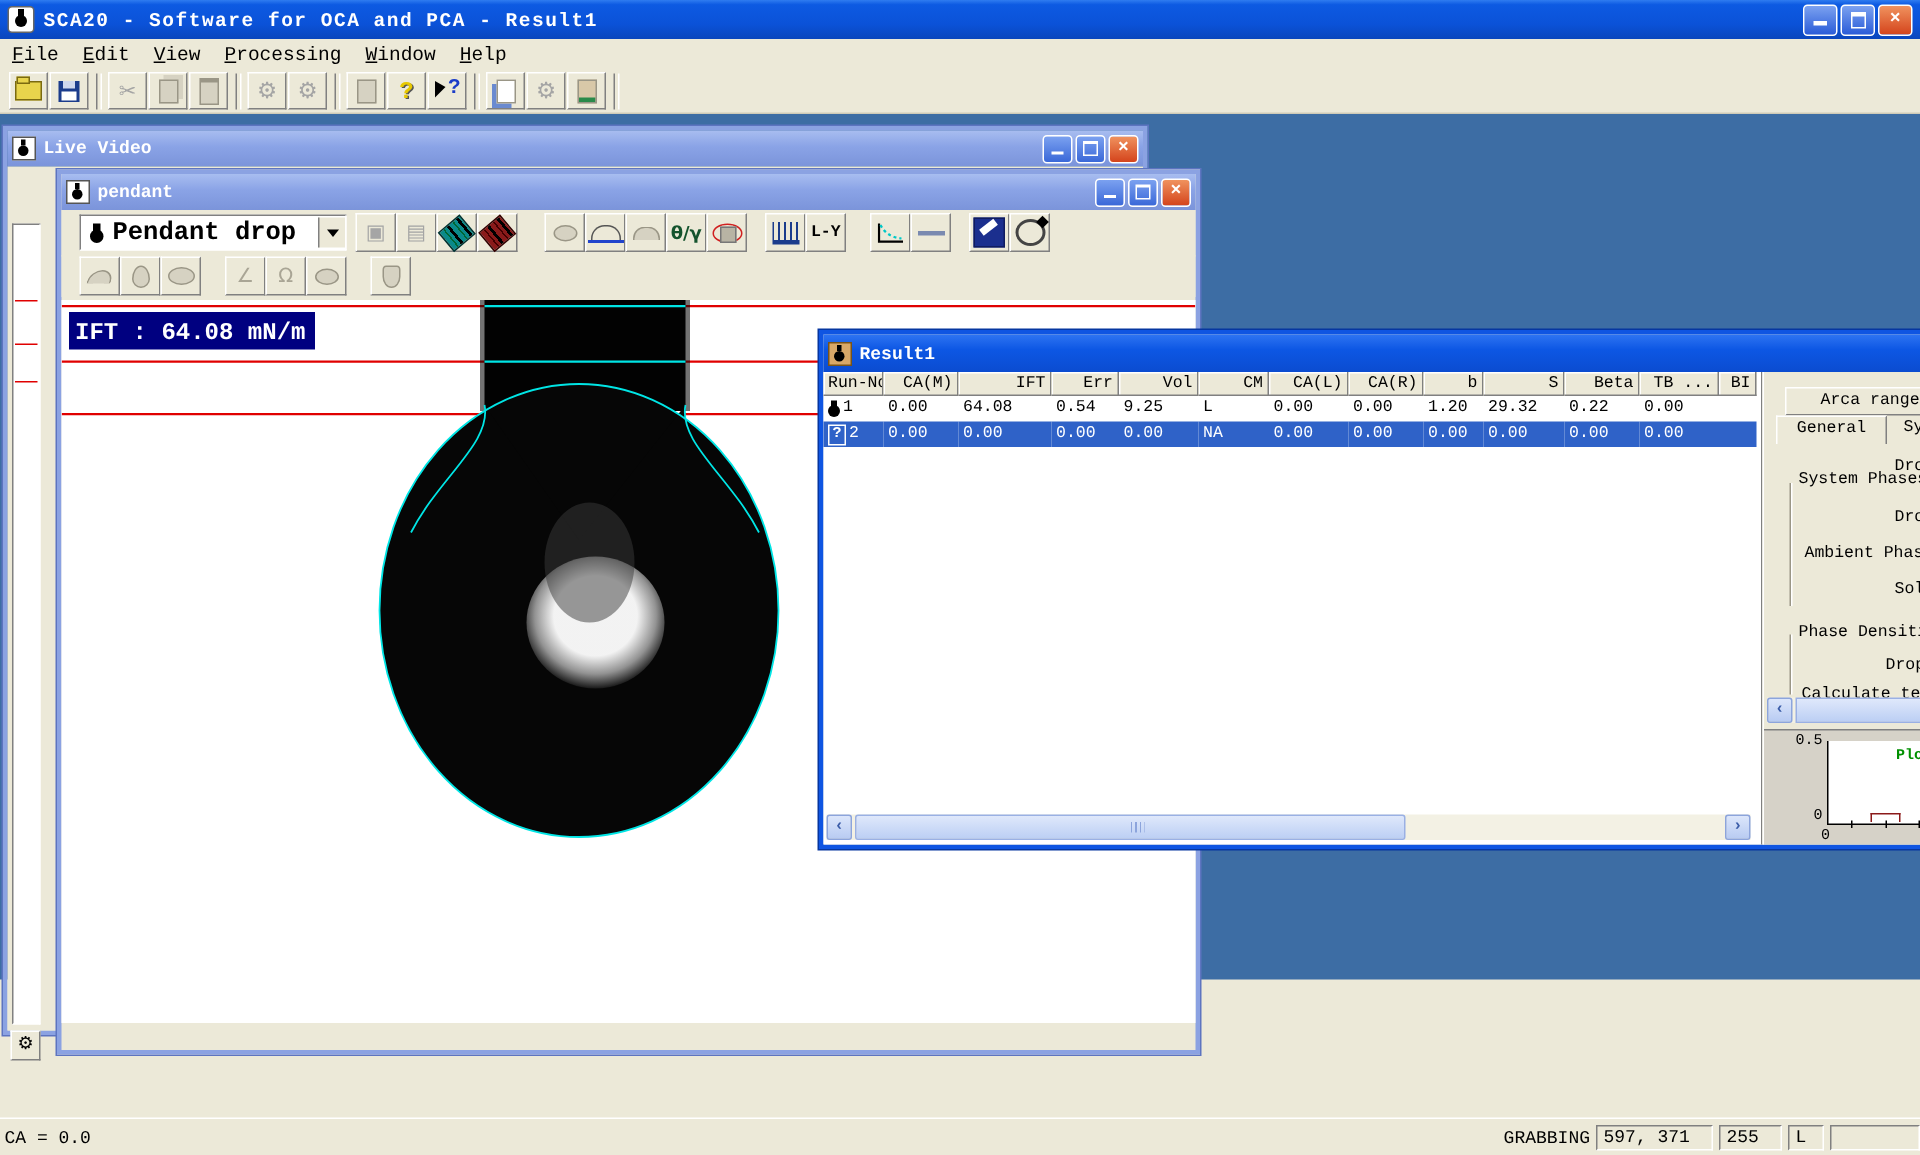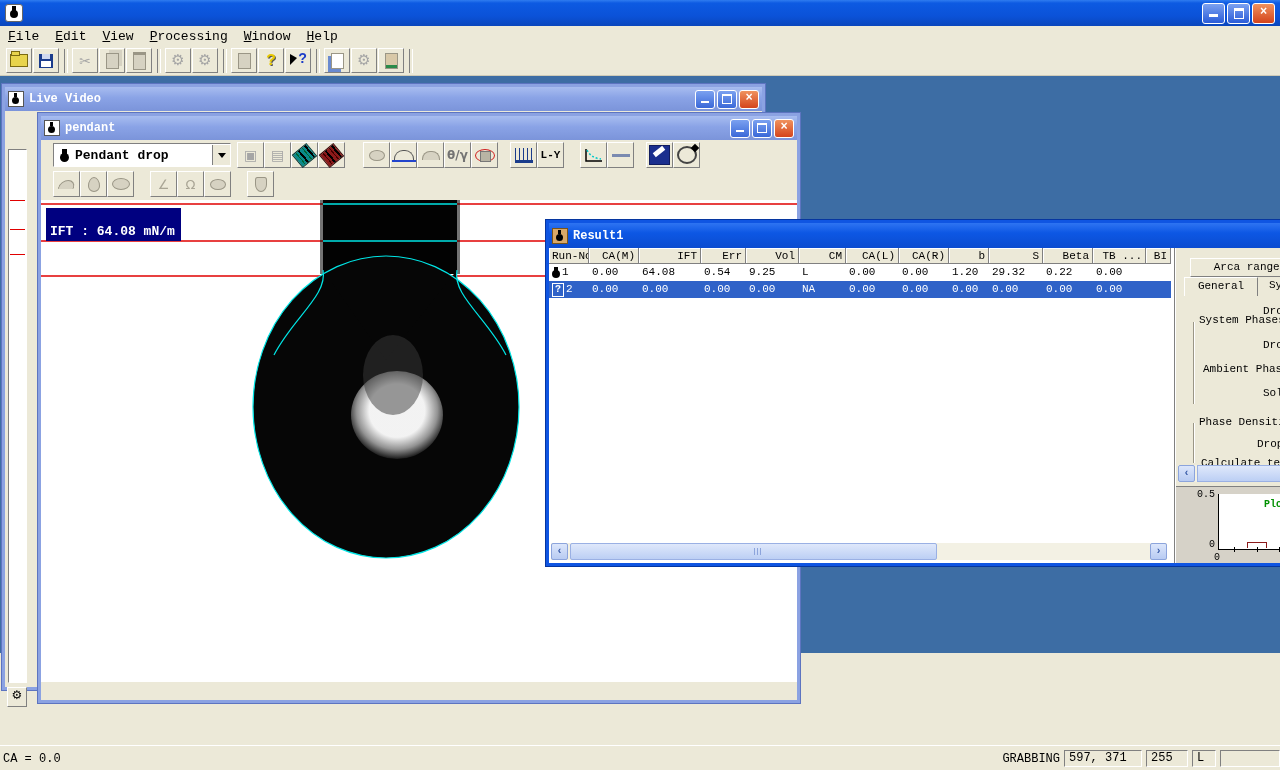--- a/index.html
+++ b/index.html
@@ -70,21 +70,21 @@
     border:1px solid;border-color:#808080 #fff #fff #808080;}
   .lv-line{position:absolute;left:1px;right:1px;height:1px;background:#e00000;}
   .lv-gear{position:absolute;left:2px;top:576px;width:18px;height:18px;background:#ece9d8;
     border:1px solid;border-color:#fff #808080 #808080 #fff;text-align:center;line-height:16px;}
   
   .p-toolbar1{position:absolute;left:0;top:24px;right:0;height:30px;background:#ece9d8;
     display:flex;align-items:center;border-bottom:1px solid #d8d4c4;}
   .p-toolbar2{position:absolute;left:0;top:54px;right:0;height:28px;background:#ece9d8;
     display:flex;align-items:center;}
   .combo{margin-left:12px;width:176px;height:22px;background:#fff;border:1px solid;border-color:#808080 #fff #fff #808080;
-    display:flex;align-items:center;font-weight:bold;font-size:13px;}
+    display:flex;align-items:center;font-weight:bold;font-size:17px;}
   .combo .glyph{width:10px;height:12px;position:relative;margin:0 5px 0 6px;}
   .combo .glyph::after{content:"";position:absolute;left:0;top:4px;width:9px;height:9px;border-radius:50%;background:#000;}
   .combo .glyph::before{content:"";position:absolute;left:2px;top:0;width:5px;height:5px;background:#000;}
   .combo .arrowbox{margin-left:auto;width:17px;height:20px;background:#ece9d8;border-left:1px solid #808080;
     display:flex;align-items:center;justify-content:center;}
   .combo .arrowbox::after{content:"";width:0;height:0;border-left:4px solid transparent;border-right:4px solid transparent;border-top:5px solid #000;}
   .pbtn{width:27px;height:26px;background:#ece9d8;border:1px solid;border-color:#fff #808080 #808080 #fff;
     display:flex;align-items:center;justify-content:center;box-sizing:border-box;margin-right:0;}
   .stripe-teal{width:17px;height:15px;transform:rotate(-40deg);background:repeating-linear-gradient(90deg,#0a8a8a 0 3px,#063 3px 4px,#0a8a8a 4px 6px,#000 6px 8px);border:1px solid #033;}
   .stripe-red{width:17px;height:15px;transform:rotate(-40deg);background:repeating-linear-gradient(90deg,#8a1a1a 0 3px,#400 3px 4px,#8a1a1a 4px 6px,#000 6px 8px);border:1px solid #300;}
@@ -99,25 +99,25 @@
     background:repeating-linear-gradient(90deg,#1b3c8c 0 1px,transparent 1px 4px);}
   .curve-ico{width:18px;height:14px;}
   .line-ico{width:18px;height:3px;background:#7a8ab0;}
   .pen-navy{width:19px;height:18px;background:#1b2f8e;position:relative;border:1px solid #101c60;}
   .pen-navy::after{content:"";position:absolute;left:3px;top:3px;width:12px;height:5px;background:#fff;transform:rotate(-38deg);}
   .circpen{width:16px;height:14px;border:2px solid #444;border-radius:50%;position:relative;}
   .circpen::after{content:"";position:absolute;right:-3px;top:-3px;width:6px;height:6px;background:#000;transform:rotate(45deg);}
   .g-shape{color:#a9a595;font-family:"DejaVu Sans",sans-serif;font-size:13px;}
   .drop-gray{width:10px;height:13px;background:#d6d2c2;border:1px solid #9a9686;border-radius:50% 50% 50% 50%/60% 60% 40% 40%;}
   .theta{font-size:12px;font-weight:bold;font-family:"DejaVu Sans",sans-serif;}
-  .theta b{color:#737373;}
+  .theta b{color:#14532d;}
   
   .video{position:absolute;left:0;top:84px;right:0;bottom:18px;background:#fff;overflow:hidden;}
   .ift{position:absolute;left:5px;top:8px;background:#000080;color:#fff;font-weight:bold;
-    font-size:13px;padding:16px 6px 2px 4px;}
+    font-size:16px;padding:5px 6px 2px 4px;}
   
   .p-status{position:absolute;left:0;bottom:0;right:0;height:18px;background:#ece9d8;
     display:flex;align-items:center;font-size:12px;}
   .sb-clock{width:13px;height:13px;border:2px solid #000;border-radius:50%;margin:0 4px 0 3px;position:relative;}
   .sb-clock::after{content:"";position:absolute;left:4px;top:1px;width:1px;height:4px;background:#000;}
   .sb-panel{height:15px;border:1px solid;border-color:#808080 #fff #fff #808080;
     display:flex;align-items:center;box-sizing:border-box;}
   .info-i{color:#8a7000;font-weight:bold;font-family:"DejaVu Serif",serif;margin:0 4px;}
   .film-ico{width:15px;height:12px;background:#0a8a8a;border:2px solid #000;border-left-style:dotted;border-right-style:dotted;margin:0 4px;box-sizing:border-box;}
   .grip{margin-left:4px;width:13px;height:13px;
@@ -175,20 +175,21 @@
   .st-box{height:17px;border:1px solid;border-color:#808080 #fff #fff #808080;
     padding:0 4px;line-height:15px;box-sizing:border-box;white-space:nowrap;}
 </style>
 </head>
 <body>
 
 <div class="screen">
 
   <div class="titlebar">
     <span class="app-icon"></span>
+    <span class="t-text">SCA20 - Software for OCA and PCA - Result1</span>
     <span class="winbtns">
       <span class="wbtn">
           <span class="mini"></span>
         </span>
       <span class="wbtn">
           <span class="rest"></span>
         </span>
       <span class="wbtn close">×</span>
     </span>
   </div>

